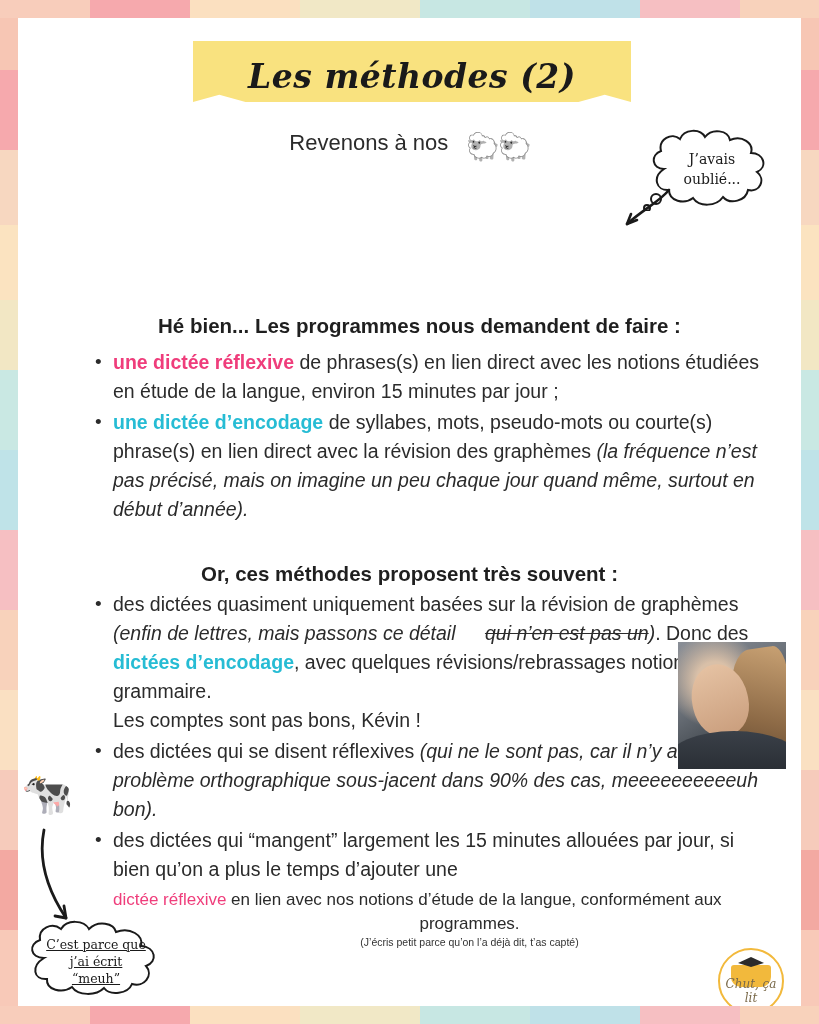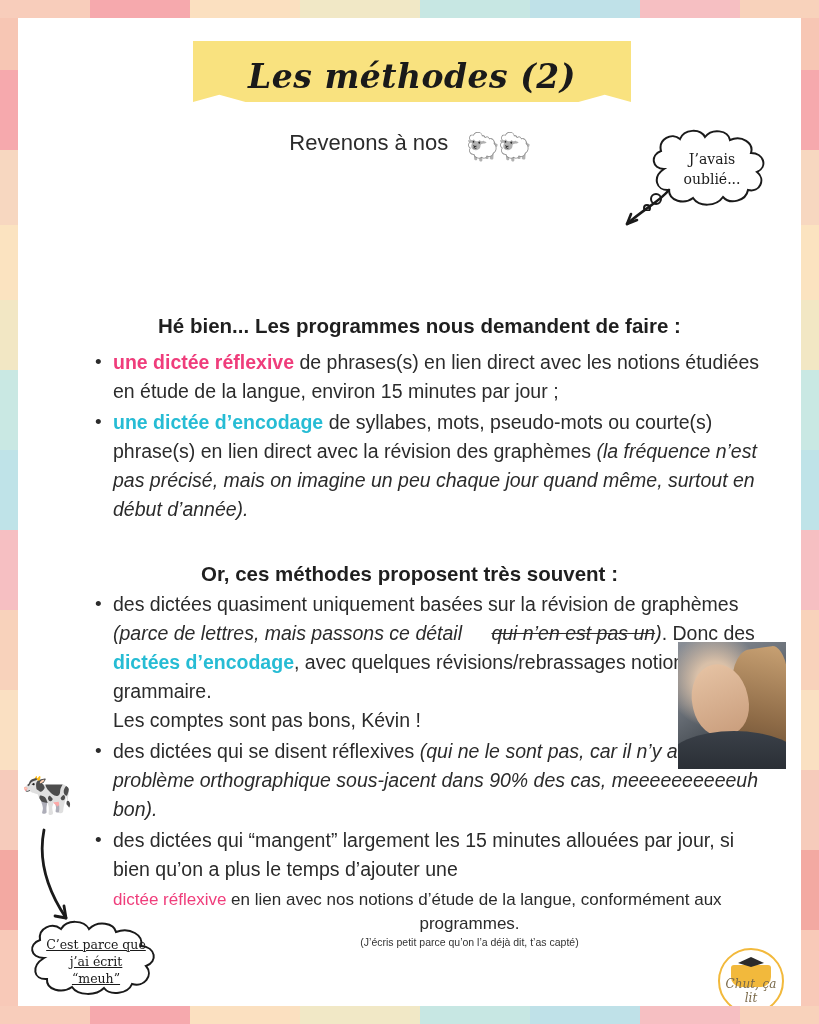--- a/index.html
+++ b/index.html
@@ -357,21 +357,21 @@
         <span class="cyan">une dictée d’encodage</span><span> de syllabes, mots, pseudo-mots ou courte(s) phrase(s) en lien direct avec la révision des graphèmes </span><span class="ital">(la fréquence n’est pas précisé, mais on imagine un peu chaque jour quand même, surtout en début d’année).</span>
       </li>
     </ul>
   </div>
 
   <div class="sec-head" id="sec2-head">Or, ces méthodes proposent très souvent :</div>
 
   <div class="body-block" id="sec2">
     <ul class="blist">
       <li>
-        <span>des dictées quasiment uniquement basées sur la révision de graphèmes </span><span class="ital">(parce de lettres, mais passons ce détail </span><span class="ital strike">qui n’en est pas un</span><span class="ital">)</span><span>. Donc des </span><span class="cyan">dictées d’encodage</span><span>, avec quelques révisions/rebrassages notionnelles en grammaire.</span><br>
+        <span>des dictées quasiment uniquement basées sur la révision de graphèmes </span><span class="ital">(enfin de lettres, mais passons ce détail </span><span class="ital strike">qui n’en est pas un</span><span class="ital">)</span><span>. Donc des </span><span class="cyan">dictées d’encodage</span><span>, avec quelques révisions/rebrassages notionnelles en grammaire.</span><br>
         <span>Les comptes sont pas bons, Kévin !</span>
       </li>
       <li>
         <span>des dictées qui se disent réflexives </span><span class="ital">(qui ne le sont pas, car il n’y a pas de problème orthographique sous-jacent dans 90% des cas, meeeeeeeeeeuh bon).</span>
       </li>
       <li>
         <span>des dictées qui “mangent” largement les 15 minutes allouées par jour, si bien qu’on a plus le temps d’ajouter une </span><br>
         <span class="pink-i" style="font-size:17px">dictée réflexive</span><span style="font-size:17px"> en lien avec nos notions d’étude de la langue, conformément aux</span>
       </li>
     </ul>

